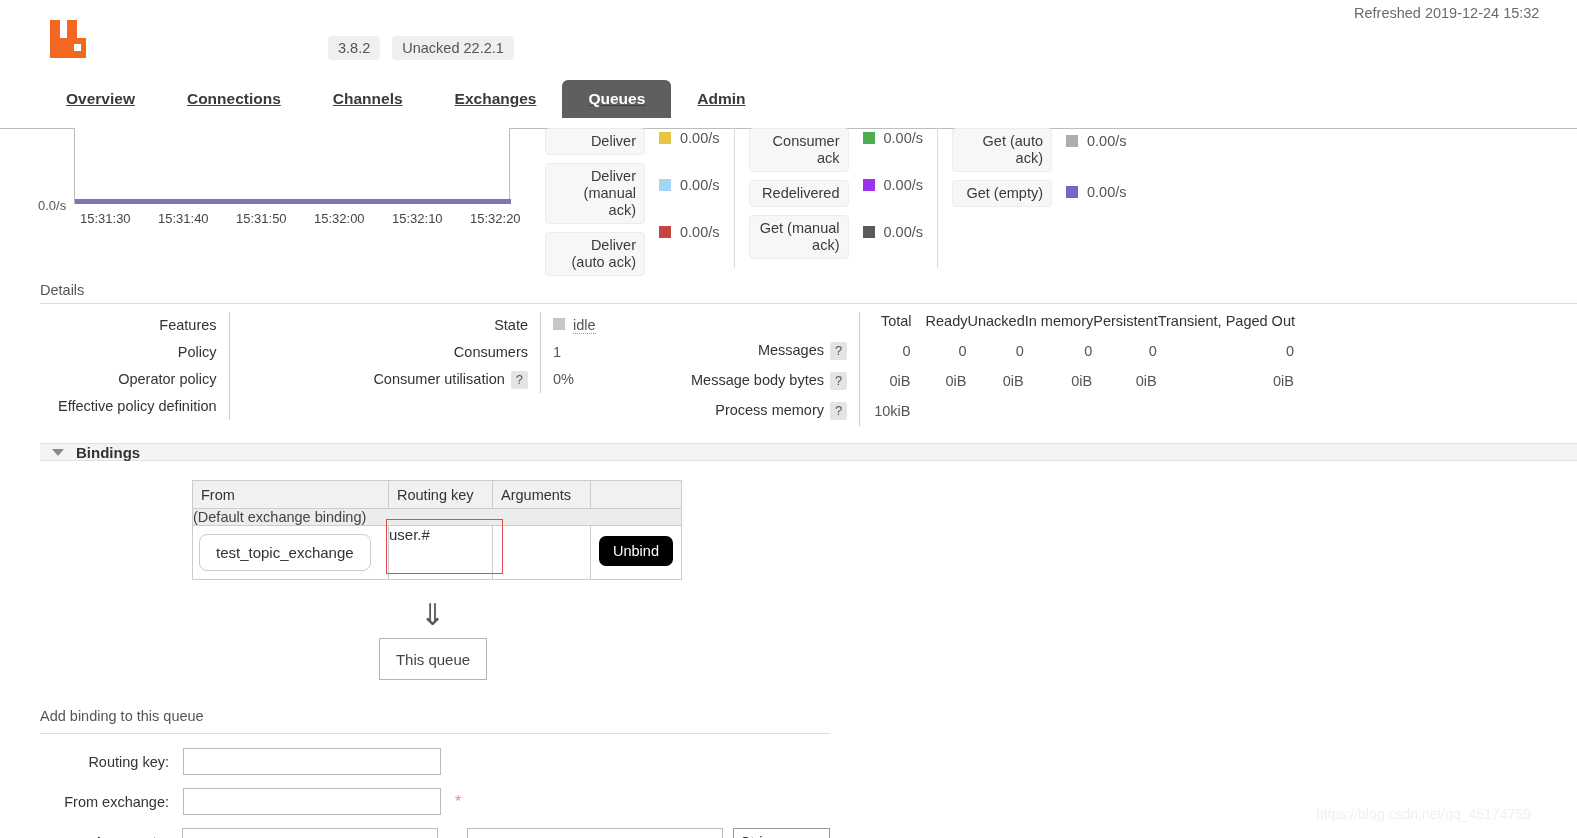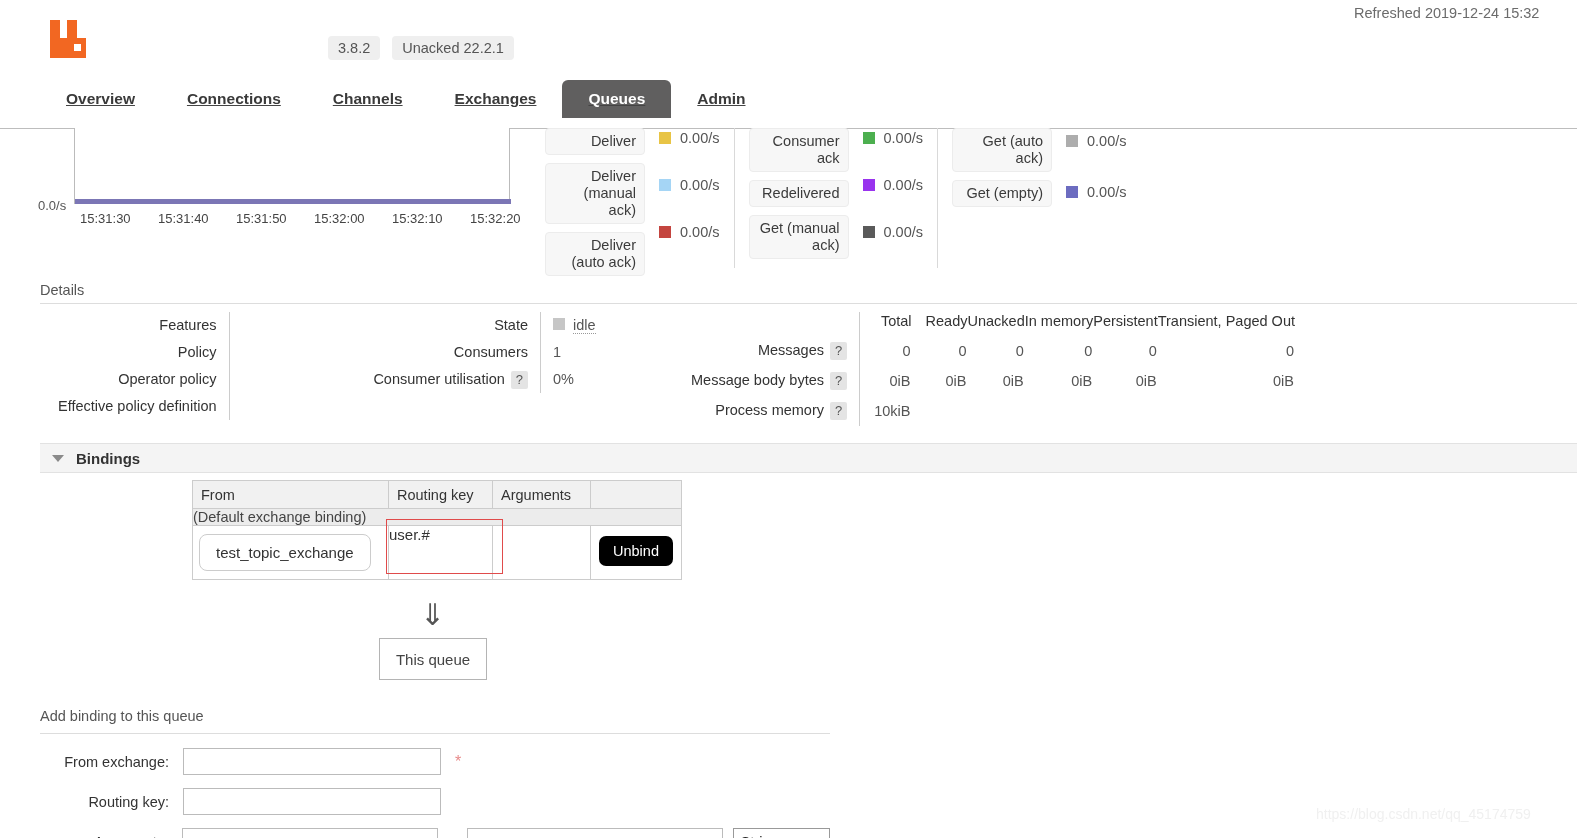--- a/index.html
+++ b/index.html
@@ -109,21 +109,21 @@
     font-size: 14.5px; color: #333; font-weight: normal; text-align: right;
     padding: 0 0 6px 0; height: 24px;
   }
   .msg-table td { font-size: 14.5px; color: #555; text-align: right; height: 30px; }
   .msg-table .rowlabel { text-align: right; white-space: nowrap; color: #333; padding-right: 12px; }
   .msg-table .firstnum { border-left: 1px solid #ccc; padding-left: 14px; }
   .pad { padding-left: 34px; }
 
   
   .panel-head {
-    position: absolute; left: 40px; width: 1537px; height: 30px;
+    position: absolute; left: 40px; width: 1537px; height: 18px;
     background: #f4f4f4; border-top: 1px solid #e2e2e2; border-bottom: 1px solid #e2e2e2;
     display: flex; align-items: center;
   }
   .caret {
     width: 0; height: 0; border-left: 6px solid transparent; border-right: 6px solid transparent;
     border-top: 7px solid #8a8a8a; margin: 0 12px 0 12px;
   }
   .panel-title { font-size: 15px; font-weight: bold; color: #333; }
 
   .bind-table { position: absolute; top: 480px; left: 192px; border-collapse: collapse; }
@@ -399,27 +399,27 @@
   <div class="redbox"></div>
 
   <div class="arrow-dbl">⇓</div>
   <div class="this-queue">This queue</div>
 
   <div class="section-label" style="top:708px;left:40px;">Add binding to this queue</div>
   <div class="hr-line" style="top:733px;left:40px;width:790px;"></div>
 
   <div class="form-area" style="top:748px;">
     <div class="form-row">
+      <div class="form-label">Routing key:</div>
+      <input class="form-input" type="text" value="" style="">
+    </div>
+    <div class="form-row">
       <div class="form-label">From exchange:</div>
       <input class="form-input" type="text" value="" style="">
       <span class="req">*</span>
-    </div>
-    <div class="form-row">
-      <div class="form-label">Routing key:</div>
-      <input class="form-input" type="text" value="" style="">
     </div>
     <div class="form-row">
       <div class="form-label">Arguments:</div>
       <input class="form-input" type="text" value="" style="">
       <span class="eq">=</span>
       <input class="form-input sm" type="text" value="" style="">
       <span style="width:10px;"></span>
       <div class="form-select">
         <span>String</span>
 

